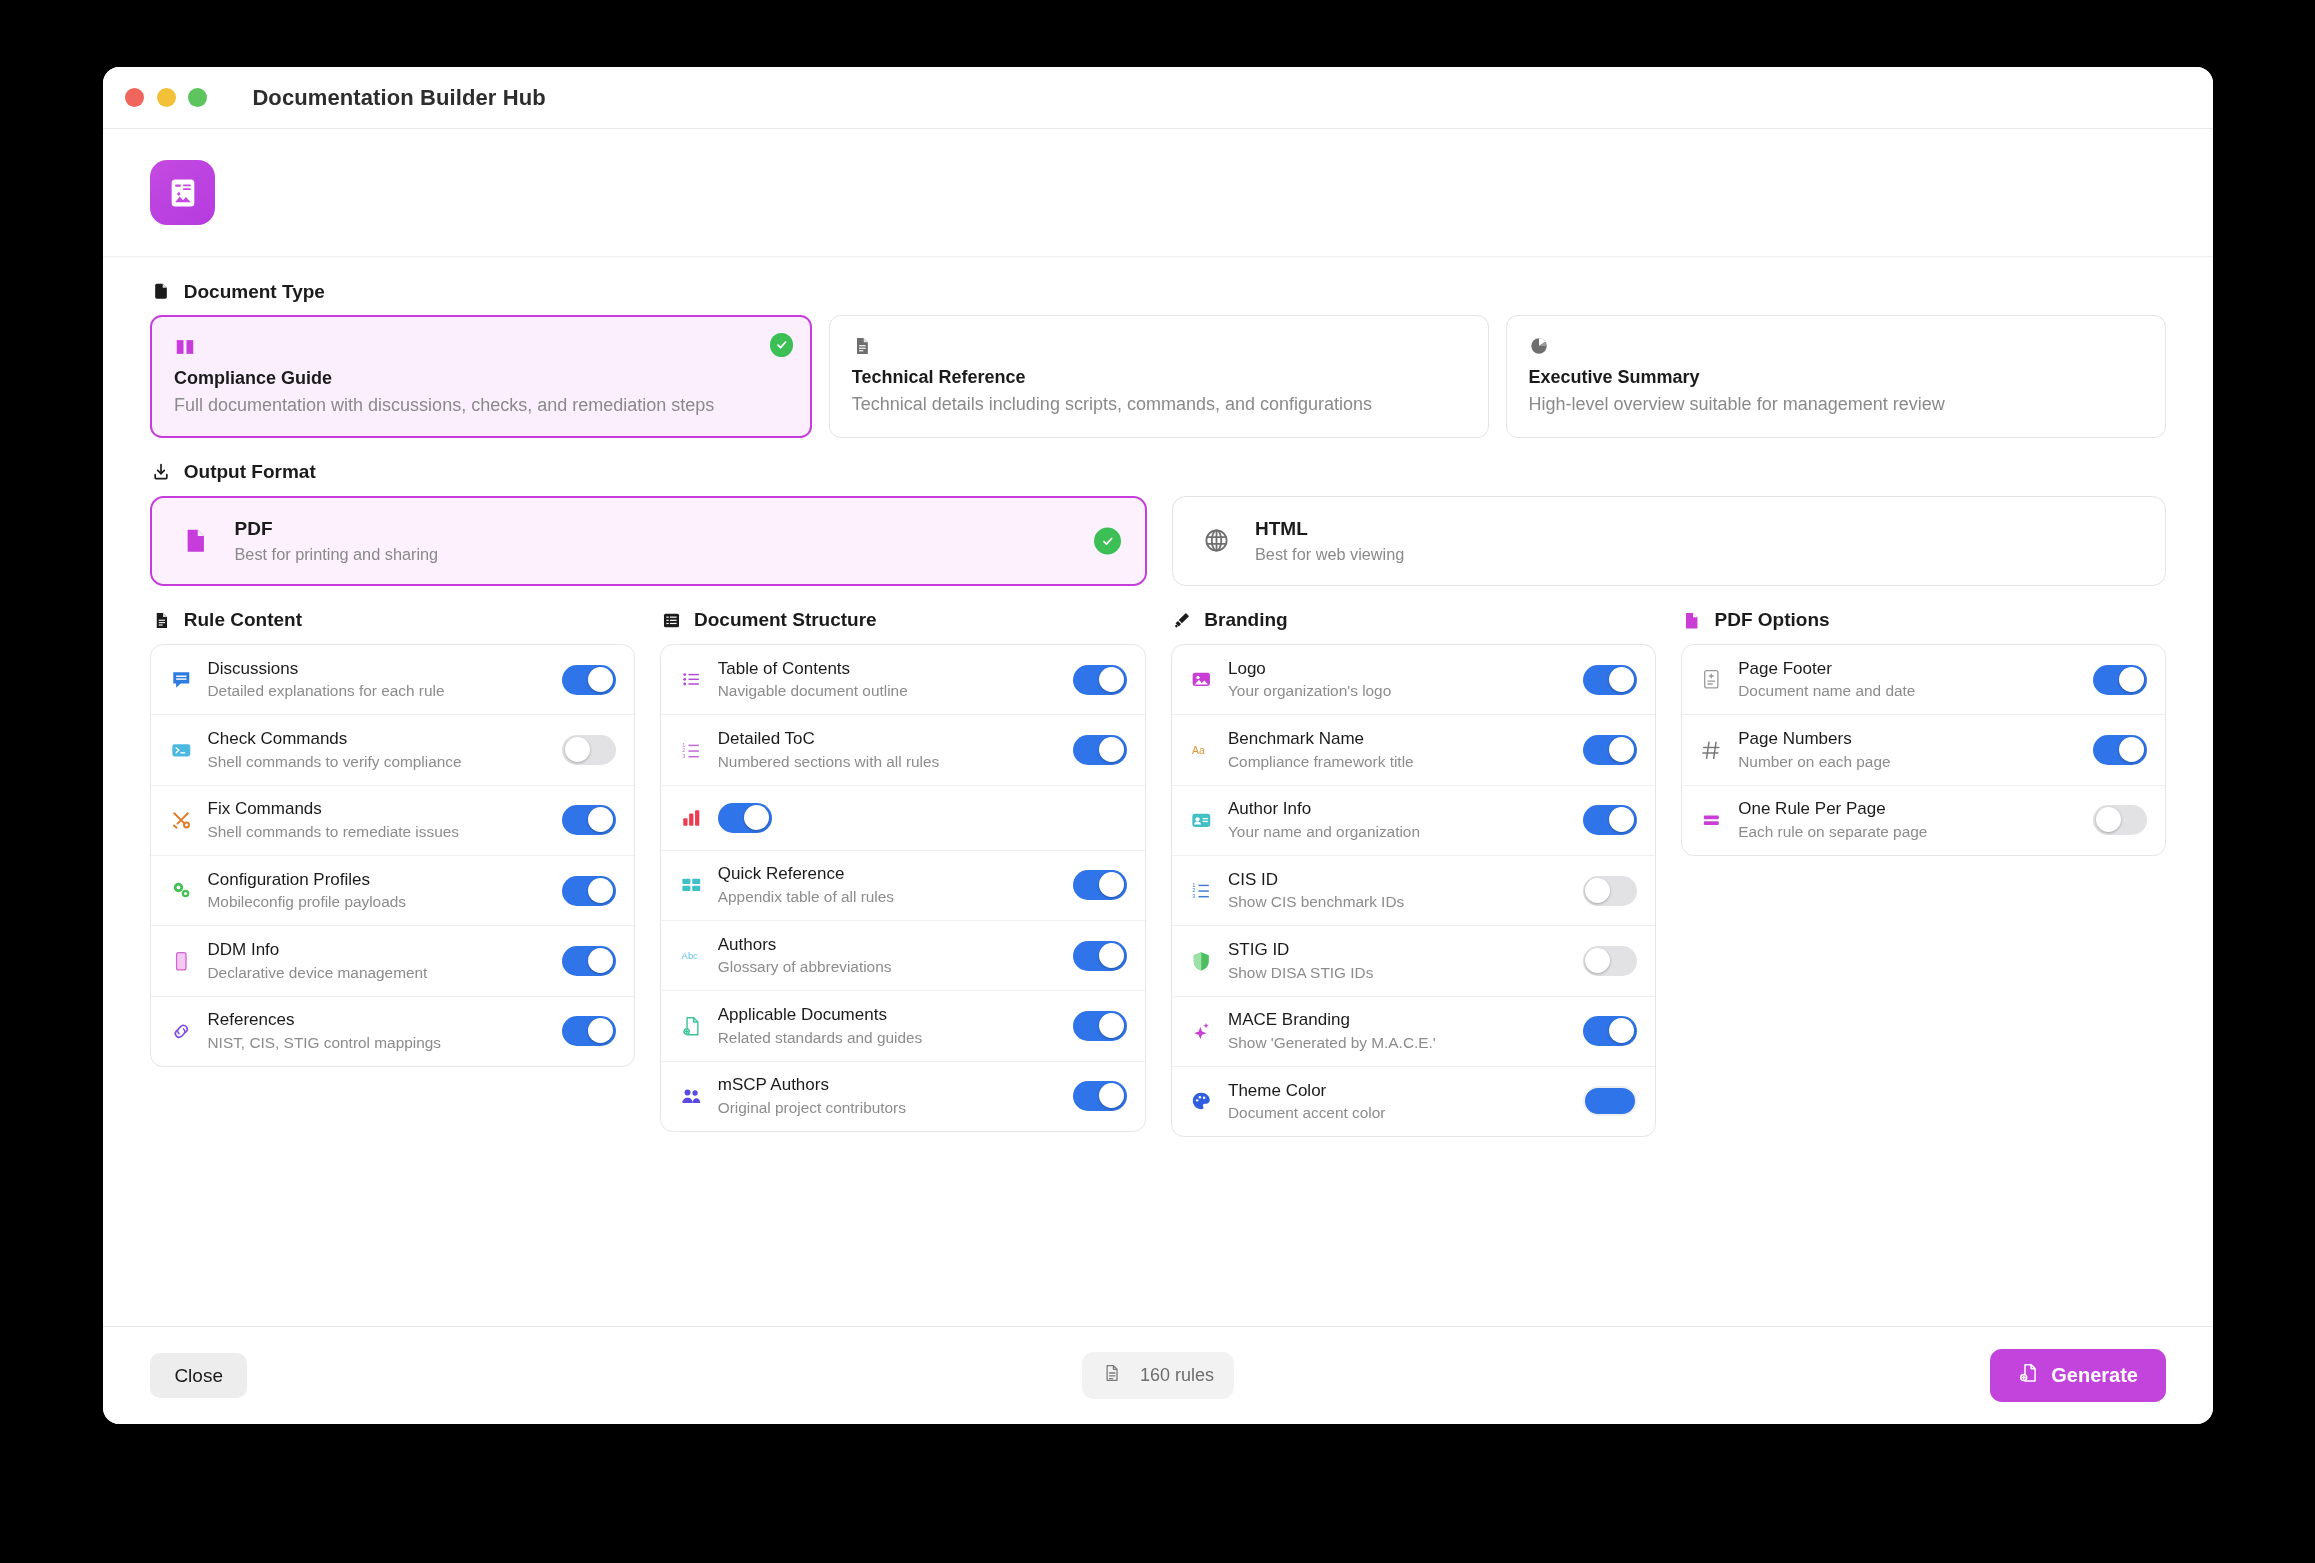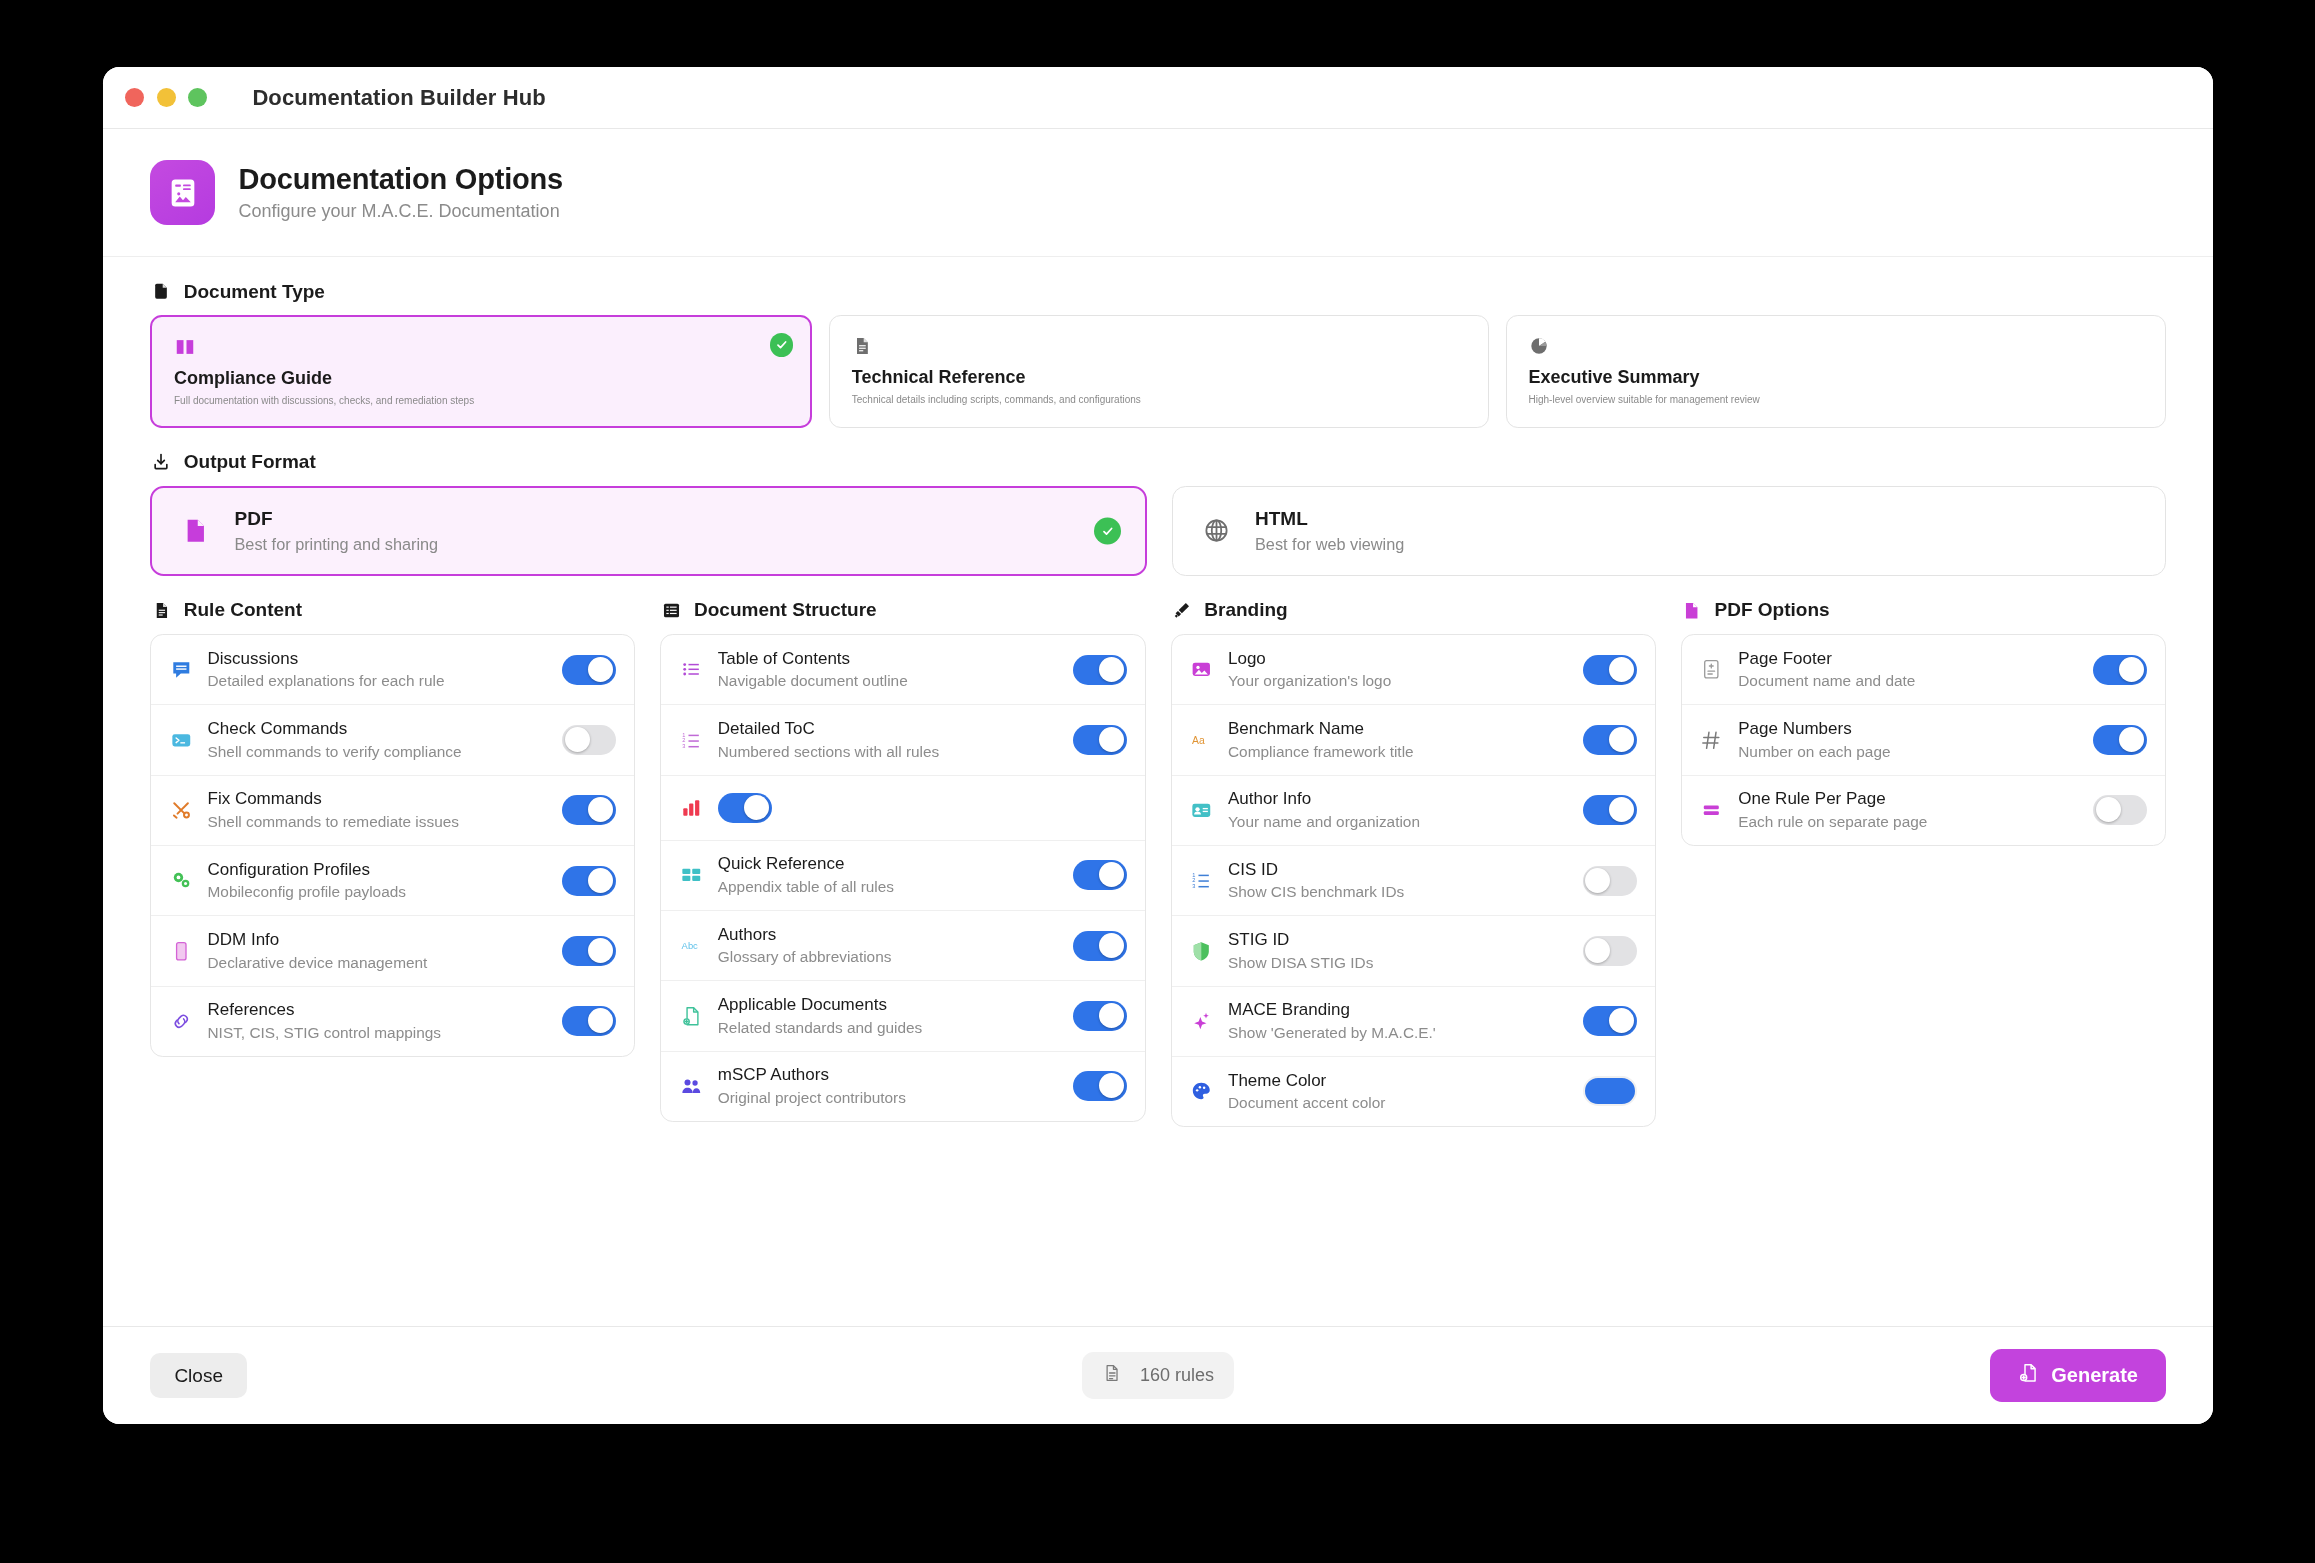--- a/index.html
+++ b/index.html
@@ -72,21 +72,21 @@
     padding: 18px 22px 20px 22px;
     position: relative;
     min-height: 100px;
   }
   .doctype-card.selected {
     border: 2.3px solid #c63ddb;
     background: #fbeffd;
   }
   .dt-icon { height: 23.5px; margin-bottom: 9px; display: flex; align-items: center; }
   .dt-title { font-size: 18px; font-weight: bold; color: #1b1b1b; margin-bottom: 6.3px; }
-  .dt-desc  { font-size: 10px; color: #8a8a8a; }
+  .dt-desc  { font-size: 18px; color: #8a8a8a; }
   .check-badge {
     position: absolute; top: 16.3px; right: 17px;
     width: 23.5px; height: 23.5px; border-radius: 50%;
     background: #3cc055;
     display: flex; align-items: center; justify-content: center;
   }
   .check-badge svg { width: 13.6px; height: 13.6px; }
   
   .format-row { display: flex; gap: 25px; margin-bottom: 23.5px; }
   .format-card {
@@ -196,24 +196,20 @@
   <div class="header">
     <div class="app-icon">
       <svg viewBox="0 0 24 24" fill="none">
           <rect x="4" y="2.5" width="16" height="19" rx="2.5" fill="#fff"></rect>
           <rect x="6.5" y="6" width="4" height="1.6" rx=".5" fill="#c44ae0"></rect>
           <rect x="12" y="6" width="5.5" height="1.3" rx=".6" fill="#c44ae0"></rect>
           <rect x="12" y="8.6" width="5.5" height="1.3" rx=".6" fill="#c44ae0"></rect>
           <path d="M6.5 18.5l3.2-4 2.3 2.6 2-2.2 3.5 3.6z" fill="#c44ae0"></path>
           <circle cx="9" cy="12.6" r="1.1" fill="#c44ae0"></circle>
         </svg>
-    </div>
-    <div class="header-text">
-      <div class="header-title">Documentation Options</div>
-      <div class="header-sub">Configure your M.A.C.E. Documentation</div>
     </div>
   </div>
 
   <div class="body">
 
     <div class="section-head">
       <span class="sec-icon">
         <svg viewBox="0 0 24 24" width="20" height="20">
             <path d="M7 2h7l5 5v11a2 2 0 0 1-2 2H7a2 2 0 0 1-2-2V4a2 2 0 0 1 2-2z" fill="#1b1b1b"></path>
             <path d="M14 2v5h5" fill="#fff" opacity=".85"></path>

